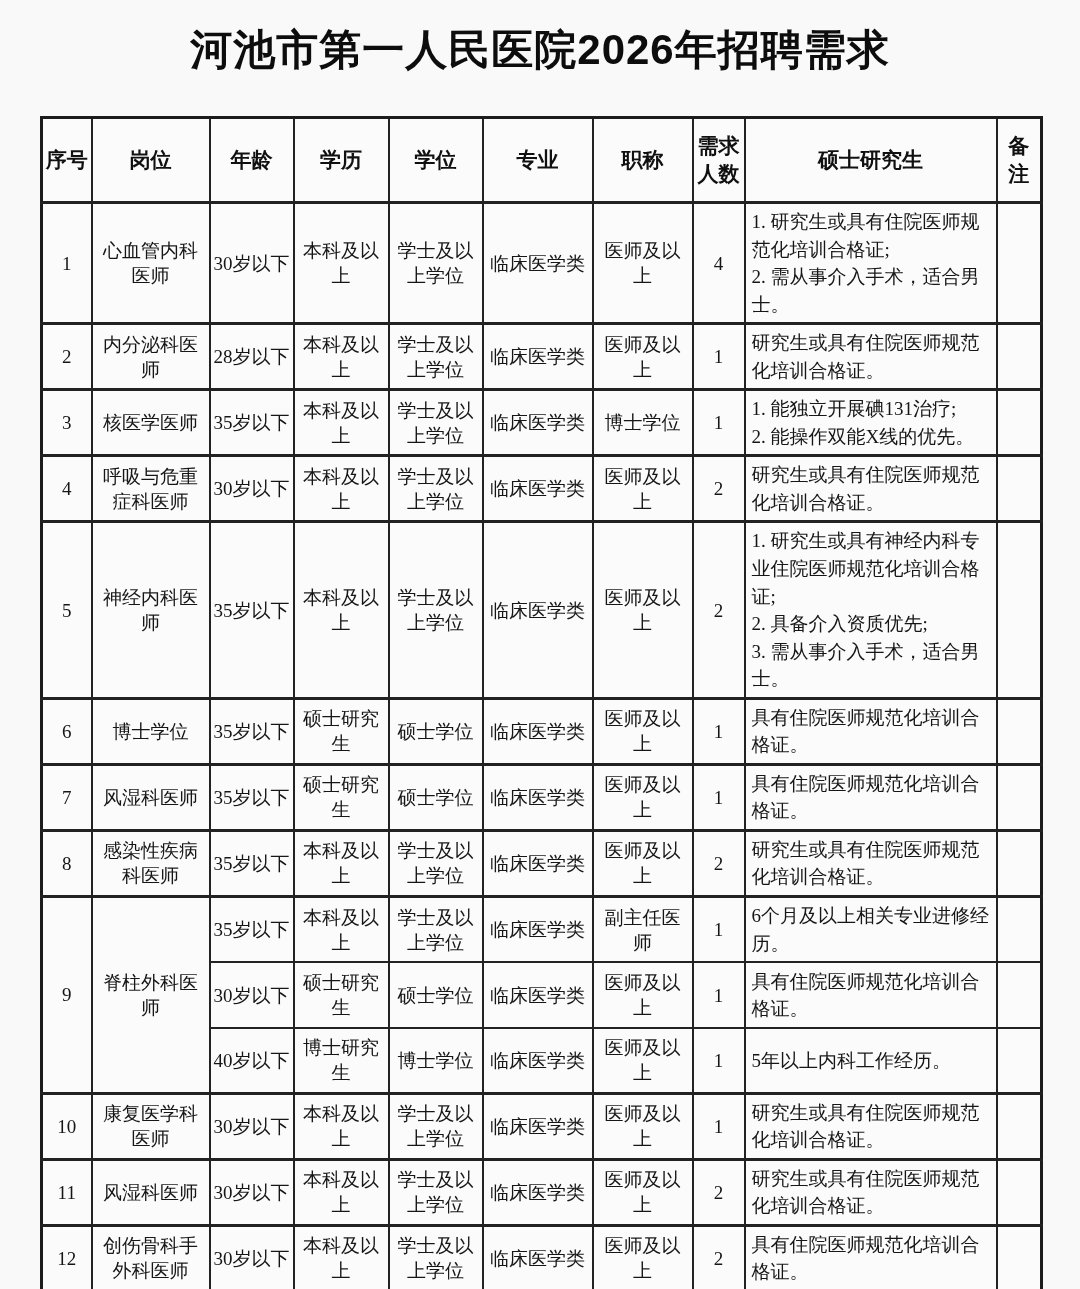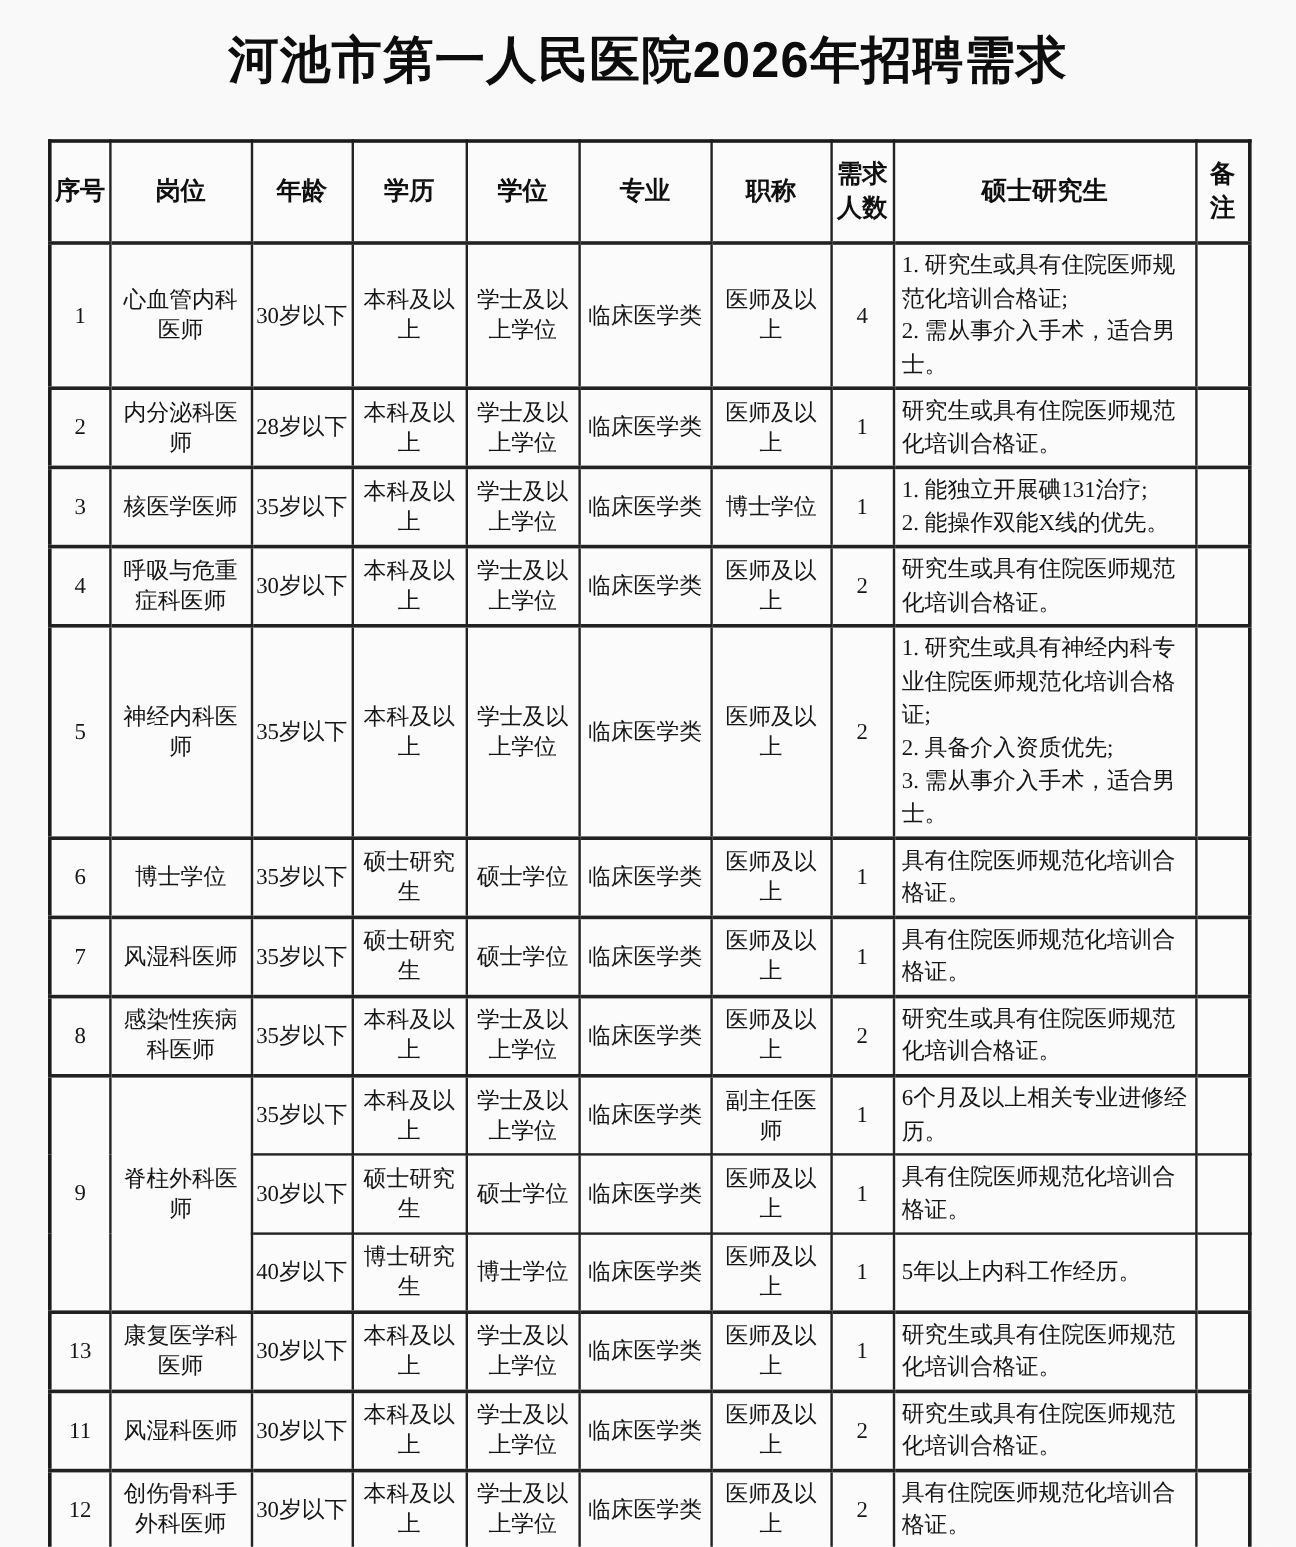--- a/index.html
+++ b/index.html
@@ -215,21 +215,21 @@
           <td>40岁以下</td>
           <td>博士研究生</td>
           <td>博士学位</td>
           <td>临床医学类</td>
           <td>医师及以上</td>
           <td>1</td>
           <td class="cond">5年以上内科工作经历。</td>
           <td></td>
         </tr>
         <tr class="main" style="height:64px">
-          <td>13</td>
+          <td>10</td>
           <td>康复医学科医师</td>
           <td>30岁以下</td>
           <td>本科及以上</td>
           <td>学士及以上学位</td>
           <td>临床医学类</td>
           <td>医师及以上</td>
           <td>1</td>
           <td class="cond">研究生或具有住院医师规范化培训合格证。</td>
           <td></td>
         </tr>

